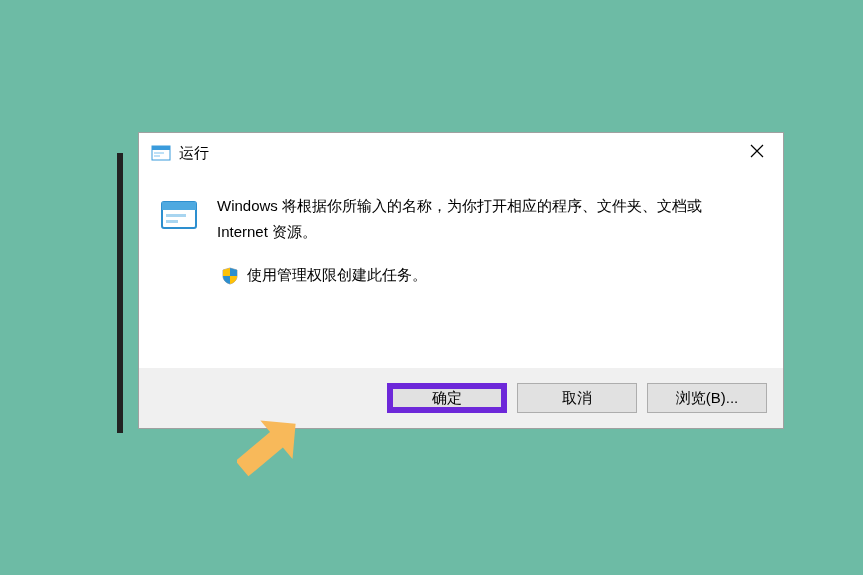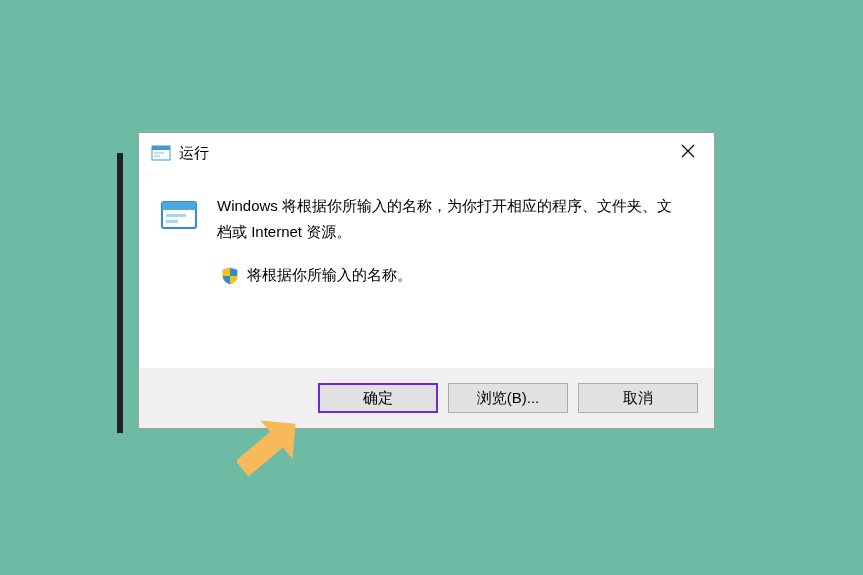--- a/index.html
+++ b/index.html
@@ -9,21 +9,21 @@
   font-family: "Microsoft YaHei", "Segoe UI", Tahoma, sans-serif;
   font-size: 15px; color: #000;
   position: relative; overflow: hidden;
 }
 .backdrop-edge {
   position: absolute; left: 117px; top: 153px; width: 6px; height: 280px;
   background: #222;
 }
 .dialog {
   position: absolute; left: 138px; top: 132px;
-  width: 577px; height: 297px;
+  width: 646px; height: 297px;
   background: #fff;
   border: 1px solid #a0a0a0;
 }
 .titlebar {
   height: 40px; display: flex; align-items: center;
   padding: 0 6px 0 12px; background: #fff;
 }
 .title-icon { width: 20px; height: 20px; margin-right: 8px; display: inline-flex; }
 .title-text { flex: 1; font-size: 15px; }
 .close-btn {
@@ -57,21 +57,21 @@
   background: #f0f0f0;
   display: flex; align-items: center; justify-content: flex-end;
   padding-right: 16px; gap: 10px;
 }
 .btn {
   width: 120px; height: 30px;
   background: #e1e1e1; border: 1px solid #adadad;
   display: flex; align-items: center; justify-content: center;
   font-size: 15px; color: #000;
 }
-.btn.default { border: 2px solid #6d28d9; background: #e1e1e1; }
+.btn.default { border: 6px solid #6d28d9; background: #e1e1e1; }
 .arrow {
   position: absolute; left: 237px; top: 420px;
   width: 70px; height: 60px;
 }
 </style>
 </head>
 <body>
 
 <div class="backdrop-edge"></div>
 
@@ -110,30 +110,30 @@
     <div class="shield-row">
       <span class="shield-icon">
         <svg viewBox="0 0 18 18">
           <path d="M9 1 L16 3 V9 C16 13 13 16 9 17 C5 16 2 13 2 9 V3 Z" fill="#fff" stroke="#555" stroke-width="0.5"></path>
           <path d="M9 1 L16 3 V9 L9 9 Z" fill="#2d8fcf"></path>
           <path d="M9 1 L2 3 V9 L9 9 Z" fill="#ffc107"></path>
           <path d="M9 9 L16 9 C16 13 13 16 9 17 Z" fill="#ffc107"></path>
           <path d="M9 9 L2 9 C2 13 5 16 9 17 Z" fill="#2d8fcf"></path>
         </svg>
       </span>
-      <span>将根据你所输入的名称。</span>
+      <span>使用管理权限创建此任务。</span>
     </div>
   </div>
 
   <div class="footer">
     <div class="btn default">确定</div>
+    <div class="btn">取消</div>
     <div class="btn">
         <span>浏览(B)...</span>
       </div>
-    <div class="btn">取消</div>
   </div>
 </div>
 
 <div class="arrow">
   <svg viewBox="0 0 70 60">
     <polygon points="45,0 70,25 45,50 45,35 0,35 0,15 45,15" fill="#f8b95a" transform="rotate(-40 35 30)"></polygon>
   </svg>
 </div>
 
 </body></html>

